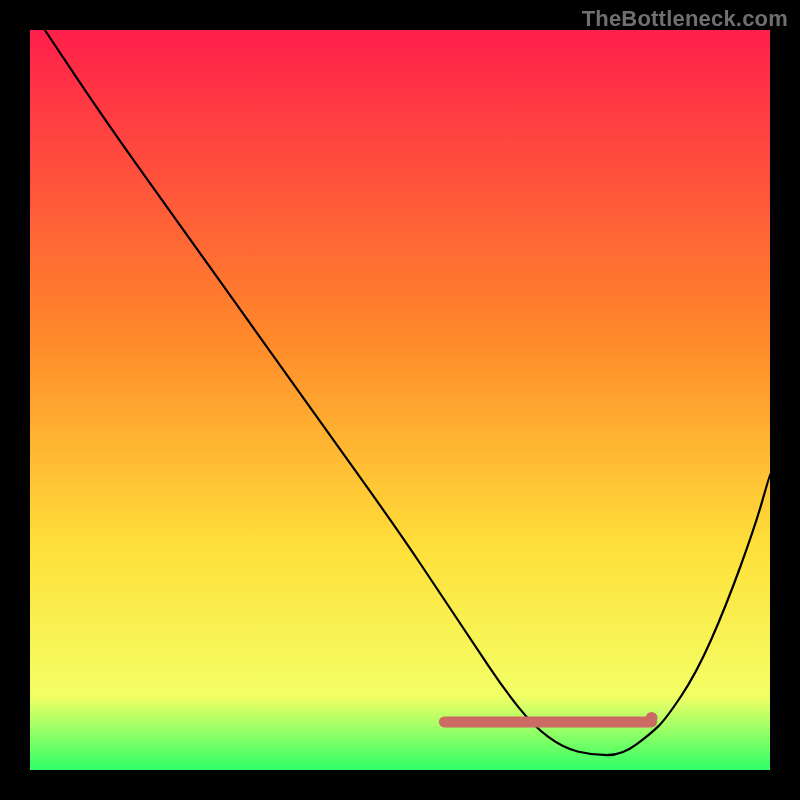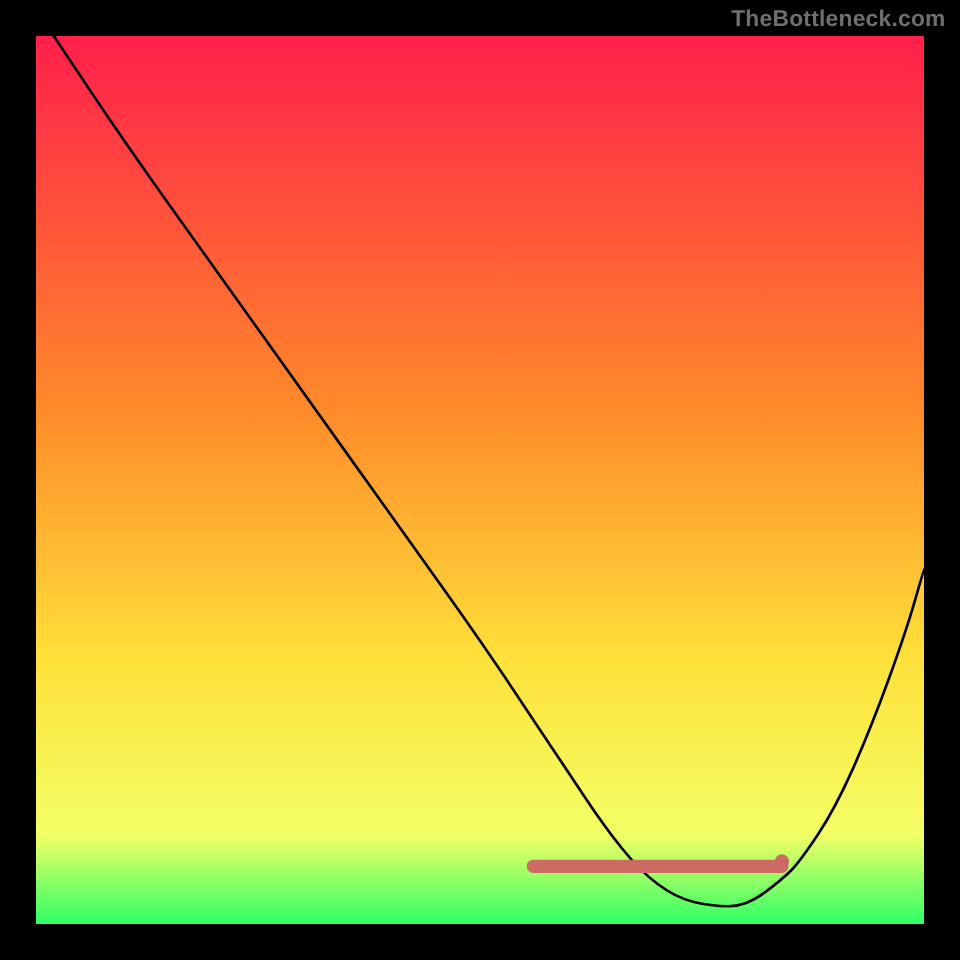--- a/index.html
+++ b/index.html
@@ -24,21 +24,21 @@
     left: 0;
     top: 0;
     width: 740px;
     height: 740px;
   }
   .watermark {
     position: absolute;
     top: 6px;
     right: 12px;
     color: #6f6f6f;
-    font-size: 19px;
+    font-size: 22px;
     font-weight: 600;
     letter-spacing: 0.2px;
   }
 </style>
 </head>
 <body>
 
 <div class="watermark">TheBottleneck.com</div>
 
 <div class="frame">

